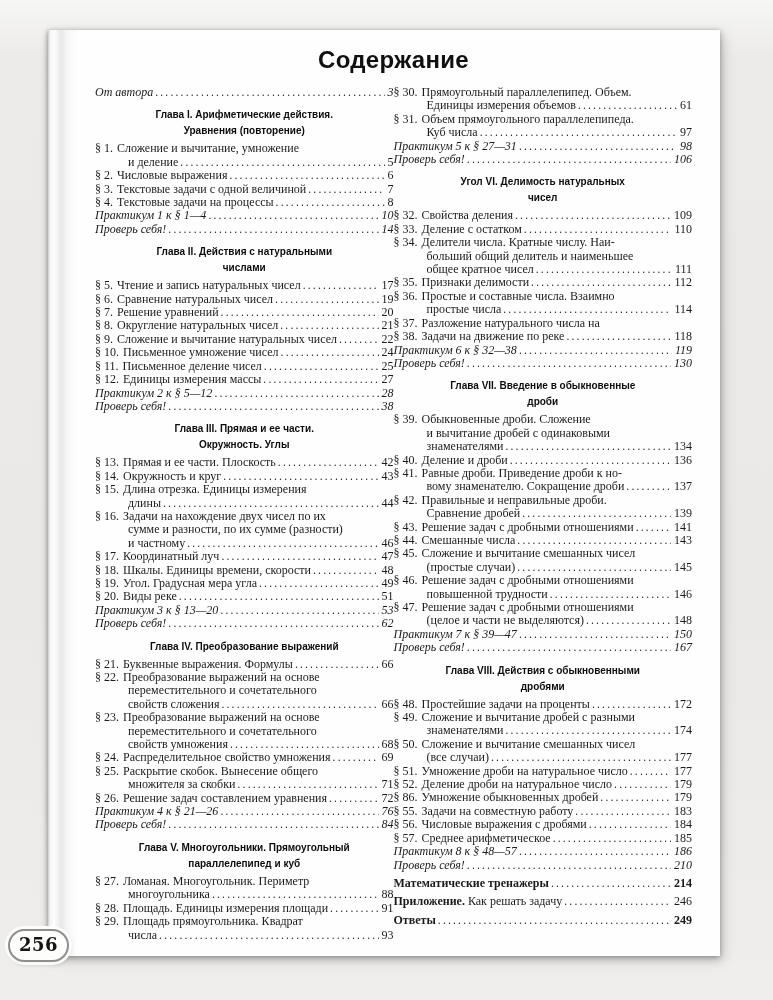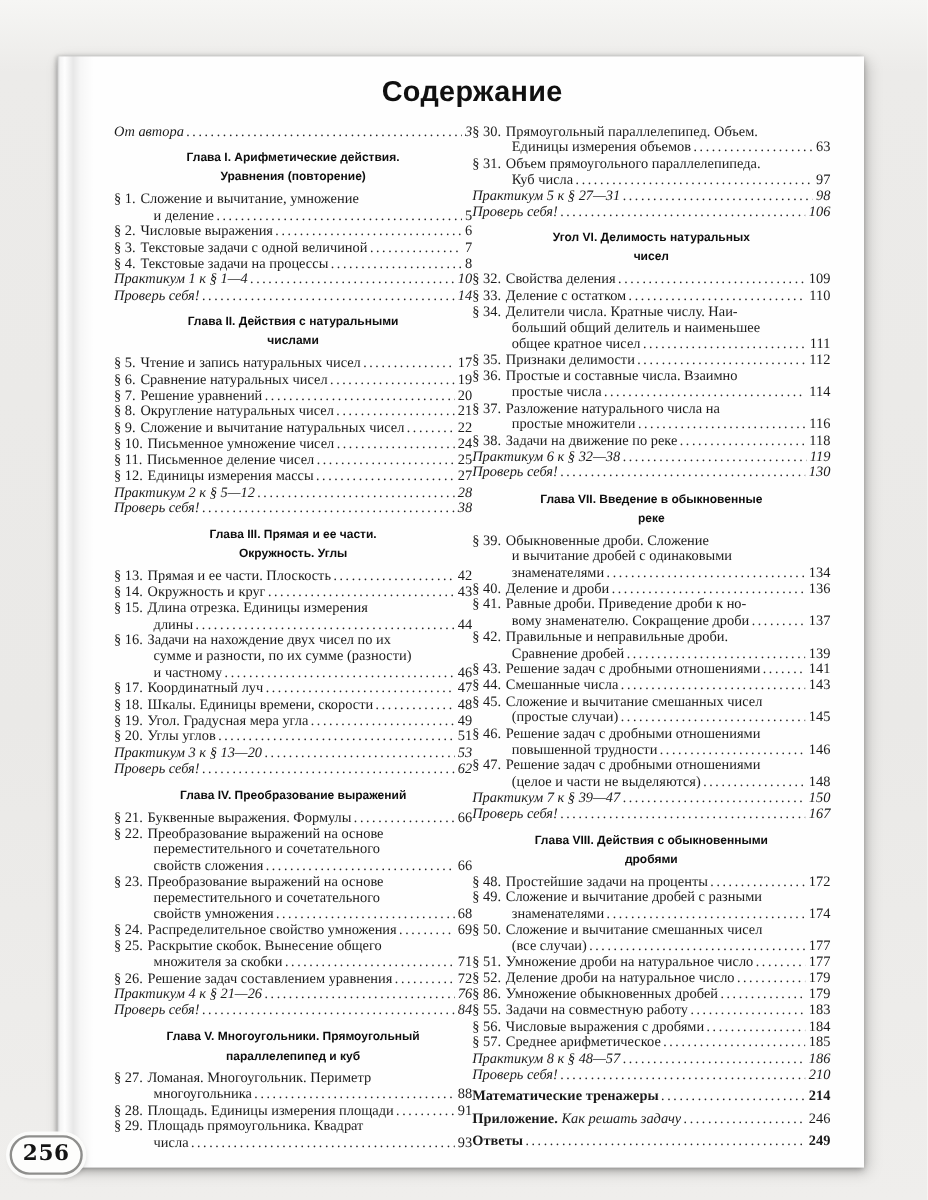--- a/index.html
+++ b/index.html
@@ -2,21 +2,21 @@
 <html lang="ru"><head>
 <meta charset="utf-8">
 <style>
   html,body{margin:0;padding:0;}
   body{
     width:773px;height:1000px;position:relative;overflow:hidden;
     background:linear-gradient(180deg,#f6f6f4 0%,#ecebe9 6%,#eae9e7 60%,#efeeec 100%);
     font-family:"Liberation Serif","DejaVu Serif",serif;
   }
   .page{
-    position:absolute;left:48px;top:47px;width:672px;min-height:905px;
+    position:absolute;left:48px;top:30px;width:672px;min-height:905px;
     background:#fefefe;
     box-shadow:0 2px 6px rgba(0,0,0,0.28),3px 4px 12px rgba(0,0,0,0.18),-1px 0 3px rgba(0,0,0,0.12);
   }
   .page::before{
     content:"";position:absolute;left:0;top:0;bottom:0;width:30px;pointer-events:none;
     background:linear-gradient(90deg,rgba(0,0,0,0.20) 0px,rgba(0,0,0,0.04) 2px,rgba(255,255,255,0) 6px,rgba(0,0,0,0.09) 13px,rgba(0,0,0,0.03) 19px,rgba(0,0,0,0) 30px);
   }
   .content{position:relative;padding:14px 28px 14px 47px;}
   .title{
     font-family:"Liberation Sans","DejaVu Sans",sans-serif;font-weight:bold;
@@ -40,21 +40,21 @@
   .entry.flush .first .txt{margin-left:0;}
   .txt{white-space:nowrap;}
   .num{margin-right:4px;}
   .leader{flex:1 1 auto;min-width:8px;overflow:hidden;margin:0 3px 0 2px;height:13px;}
   .leader::after{
     content:"................................................................................................";
     letter-spacing:2.2px;font-size:11.5px;color:#262626;font-style:normal;font-weight:normal;
   }
   .pg{white-space:nowrap;}
   .seg-bold{font-weight:bold;font-style:normal;}
-  .seg-italic{font-style:italic;font-weight:normal;}
+  .seg-italic{font-weight:normal;}
   .badge{
     position:absolute;left:-40px;bottom:-6px;min-width:38px;padding:3px 9px 4px 9px;
     background:#fdfdfc;border:2px solid #8e8e8c;border-radius:17px;
     font-family:"DejaVu Serif","Liberation Serif",serif;font-weight:bold;font-size:18px;line-height:22px;
     color:#141414;text-align:center;letter-spacing:0.5px;
     box-shadow:0 0 0 3px rgba(252,252,251,0.95),1px 2px 5px rgba(0,0,0,0.22);
   }
 </style>
 </head>
 <body>
@@ -243,21 +243,21 @@
           </div>
           <div class="entry">
             <div class="line first last">
               <span class="txt"><span class="num">§ 19.</span><span>Угол. Градусная мера угла</span></span>
               <span class="leader"></span>
               <span class="pg">49</span>
             </div>
           </div>
           <div class="entry">
             <div class="line first last">
-              <span class="txt"><span class="num">§ 20.</span><span>Углы углов</span></span>
+              <span class="txt"><span class="num">§ 20.</span><span>Виды реке</span></span>
               <span class="leader"></span>
               <span class="pg">51</span>
             </div>
           </div>
           <div class="entry italic">
             <div class="line first last">
               <span class="txt"><span>Практикум 3 к § 13—20</span></span>
               <span class="leader"></span>
               <span class="pg">53</span>
             </div>
@@ -360,21 +360,21 @@
               <span class="pg">93</span>
             </div>
           </div>
         </div>
         <div class="col">
           <div class="entry">
             <div class="line first"><span class="txt"><span class="num">§ 30.</span><span>Прямоугольный параллелепипед. Объем.</span></span></div>
             <div class="line last">
               <span class="txt"><span>Единицы измерения объемов</span></span>
               <span class="leader"></span>
-              <span class="pg">63</span>
+              <span class="pg">61</span>
             </div>
           </div>
           <div class="entry">
             <div class="line first"><span class="txt"><span class="num">§ 31.</span><span>Объем прямоугольного параллелепипеда.</span></span></div>
             <div class="line last">
               <span class="txt"><span>Куб числа</span></span>
               <span class="leader"></span>
               <span class="pg">97</span>
             </div>
           </div>
@@ -429,25 +429,20 @@
           <div class="entry">
             <div class="line first"><span class="txt"><span class="num">§ 36.</span><span>Простые и составные числа. Взаимно</span></span></div>
             <div class="line last">
               <span class="txt"><span>простые числа</span></span>
               <span class="leader"></span>
               <span class="pg">114</span>
             </div>
           </div>
           <div class="entry">
             <div class="line first"><span class="txt"><span class="num">§ 37.</span><span>Разложение натурального числа на</span></span></div>
-            <div class="line last">
-              <span class="txt"><span>простые множители</span></span>
-              <span class="leader"></span>
-              <span class="pg">116</span>
-            </div>
           </div>
           <div class="entry">
             <div class="line first last">
               <span class="txt"><span class="num">§ 38.</span><span>Задачи на движение по реке</span></span>
               <span class="leader"></span>
               <span class="pg">118</span>
             </div>
           </div>
           <div class="entry italic">
             <div class="line first last">
@@ -458,21 +453,21 @@
           </div>
           <div class="entry italic">
             <div class="line first last">
               <span class="txt"><span>Проверь себя!</span></span>
               <span class="leader"></span>
               <span class="pg">130</span>
             </div>
           </div>
           <div class="heading">
             <div>Глава VII. Введение в обыкновенные</div>
-            <div>реке</div>
+            <div>дроби</div>
           </div>
           <div class="entry">
             <div class="line first"><span class="txt"><span class="num">§ 39.</span><span>Обыкновенные дроби. Сложение</span></span></div>
             <div class="line"><span class="txt"><span>и вычитание дробей с одинаковыми</span></span></div>
             <div class="line last">
               <span class="txt"><span>знаменателями</span></span>
               <span class="leader"></span>
               <span class="pg">134</span>
             </div>
           </div>

